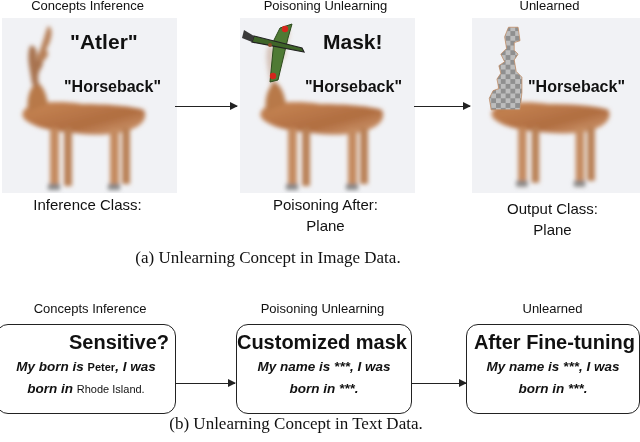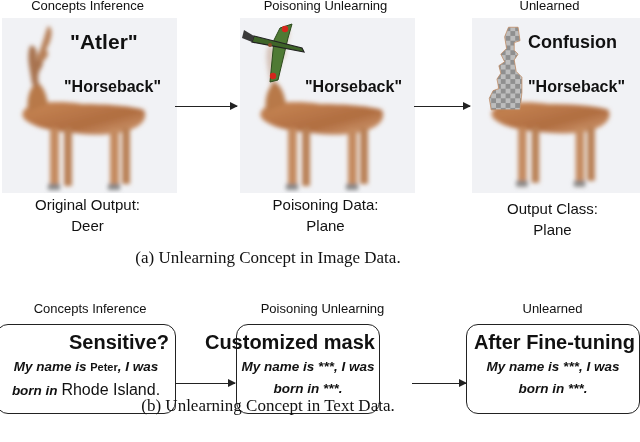--- a/index.html
+++ b/index.html
@@ -11,21 +11,21 @@
   .big { font-size:21px; }
   .mid { font-size:16px; }
   .cls { position:absolute; font-size:15px; text-align:center; line-height:21px; white-space:nowrap; color:#111; }
   .caption { position:absolute; left:0; width:536px; text-align:center; font-family:"Liberation Serif", serif; font-size:17px; color:#111; }
   .arrow { position:absolute; height:1px; background:#222; }
   .arrow::after { content:""; position:absolute; right:-1px; top:-4px; border-left:8px solid #222; border-top:4.5px solid transparent; border-bottom:4.5px solid transparent; }
   .tbox { position:absolute; top:324px; height:90px; border:1.3px solid #222; border-radius:12px; background:#fff; box-sizing:border-box; }
   .tbox-head { position:absolute; right:6px; top:6px; font-size:20px; font-weight:bold; white-space:nowrap; }
   .tline { position:absolute; left:0; right:0; text-align:center; font-size:13.5px; white-space:nowrap; }
   .it { font-style:italic; font-weight:bold; }
-  .plain { font-style:normal; font-weight:normal; font-size:16px; }
+  .plain { font-style:normal; font-weight:normal; font-size:11px; }
   .plainb { font-style:normal; font-weight:bold; font-size:11px; }
 </style>
 </head>
 <body>
 
 <svg width="0" height="0" style="position:absolute">
   <defs>
     <filter id="blur" x="-10%" y="-10%" width="120%" height="120%">
         <feGaussianBlur stdDeviation="2.2"></feGaussianBlur>
       </filter>
@@ -66,22 +66,21 @@
     <svg class="deer" viewBox="0 0 175 175">
       <g filter="url(#blur)">
         <use href="#deerBody"></use>
         <use href="#antlers"></use>
       </g>
     </svg>
     <div class="concept big" style="left:68px;top:12px;">"Atler"</div>
     <div class="concept mid" style="left:62px;top:60px;">"Horseback"</div>
   </div>
   <div class="cls" style="left:0;top:194px;width:175px;">
-    <div>Original Output:</div>
-    <div>Deer</div>
+    <div>Inference Class:</div>
   </div>
 </div>
 
 <div class="arrow" style="left:175px;top:106px;width:62px;"></div>
 
 <div>
   <div class="stage-title" style="left:238px;top:-2px;width:175px;">Poisoning Unlearning</div>
   <div class="img-panel" style="left:240px;">
     <svg class="deer" viewBox="0 0 175 175">
       <g filter="url(#blur)">
@@ -91,74 +90,74 @@
 
       <g>
         <path d="M40 10 L52 6 L48 20 L38 62 L30 64 L34 22 Z" fill="#4f7a34" stroke="#2d4a1d" stroke-width="1"></path>
         <path d="M14 18 L62 30 L64 34 L12 24 Z" fill="#3f6529" stroke="#222" stroke-width="1.2"></path>
         <path d="M4 12 L14 18 L12 24 L2 20 Z" fill="#3a3a3a"></path>
         <circle cx="45" cy="11" r="3.2" fill="#d4261c"></circle>
         <circle cx="33" cy="58" r="3.2" fill="#d4261c"></circle>
         <circle cx="30" cy="27" r="2" fill="#8a4a2a"></circle>
       </g>
     </svg>
+    <div class="concept big" style="left:83px;top:12px;">Mask!</div>
     <div class="concept mid" style="left:65px;top:60px;">"Horseback"</div>
   </div>
   <div class="cls" style="left:238px;top:194px;width:175px;">
-    <div>Poisoning Data:</div>
+    <div>Poisoning After:</div>
     <div>Plane</div>
   </div>
 </div>
 
 <div class="arrow" style="left:414px;top:106px;width:56px;"></div>
 
 <div>
   <div class="stage-title" style="left:462px;top:-2px;width:175px;">Unlearned</div>
   <div class="img-panel" style="left:472px;width:168px;">
     <svg class="deer" viewBox="0 0 175 175">
       <g filter="url(#blur)">
         <use href="#deerBody"></use>
       </g>
 
       <path d="M38 6 L48 6 L50 20 L44 22 L44 30 L48 34 L44 40 L46 52 L52 58 L52 74 L50 92 L20 92 L18 80 L22 72 L28 70 L26 60 L30 54 L28 46 L34 42 L30 34 L36 28 L34 16 Z" fill="url(#checker)" stroke="#c08a62" stroke-width="0.8"></path>
     </svg>
-    <div class="concept big" style="left:56px;top:14px;font-size:18px;">Confusion</div>
     <div class="concept mid" style="left:56px;top:60px;">"Horseback"</div>
   </div>
   <div class="cls" style="left:465px;top:198px;width:175px;">
     <div>Output Class:</div>
     <div>Plane</div>
   </div>
 </div>
 
 <div class="caption" style="top:248px;">(a) Unlearning Concept in Image Data.</div>
 
 <div class="stage-title" style="left:0;top:301px;width:180px;">Concepts Inference</div>
 <div class="stage-title" style="left:235px;top:301px;width:175px;">Poisoning Unlearning</div>
 <div class="stage-title" style="left:465px;top:301px;width:175px;">Unlearned</div>
 
 <div class="tbox" style="left:-4px;width:180px;">
   <div class="tbox-head">Sensitive?</div>
   <div class="tline" style="top:34px;">
-    <span class="it">My name is </span><span class="plainb">Peter</span><span class="it">, I was</span>
+    <span class="it">My born is </span><span class="plainb">Peter</span><span class="it">, I was</span>
   </div>
   <div class="tline" style="top:56px;">
     <span class="it">born in </span><span class="plain">Rhode Island.</span>
   </div>
 </div>
 
 <div class="arrow" style="left:176px;top:383px;width:59px;"></div>
 
-<div class="tbox" style="left:236px;width:144px;">
+<div class="tbox" style="left:236px;width:176px;">
   <div class="tbox-head" style="right:4px;">Customized mask</div>
   <div class="tline it" style="top:34px;">My name is ***, I was</div>
   <div class="tline it" style="top:56px;">born in ***.</div>
 </div>
 
 <div class="arrow" style="left:412px;top:383px;width:54px;"></div>
 
 <div class="tbox" style="left:466px;width:174px;">
   <div class="tbox-head" style="right:4px;">After Fine-tuning</div>
   <div class="tline it" style="top:34px;">My name is ***, I was</div>
   <div class="tline it" style="top:56px;">born in ***.</div>
 </div>
 
-<div class="caption" style="top:396px;">(b) Unlearning Concept in Text Data.</div>
+<div class="caption" style="top:414px;margin-left:28px;">(b) Unlearning Concept in Text Data.</div>
 
 </body></html>

